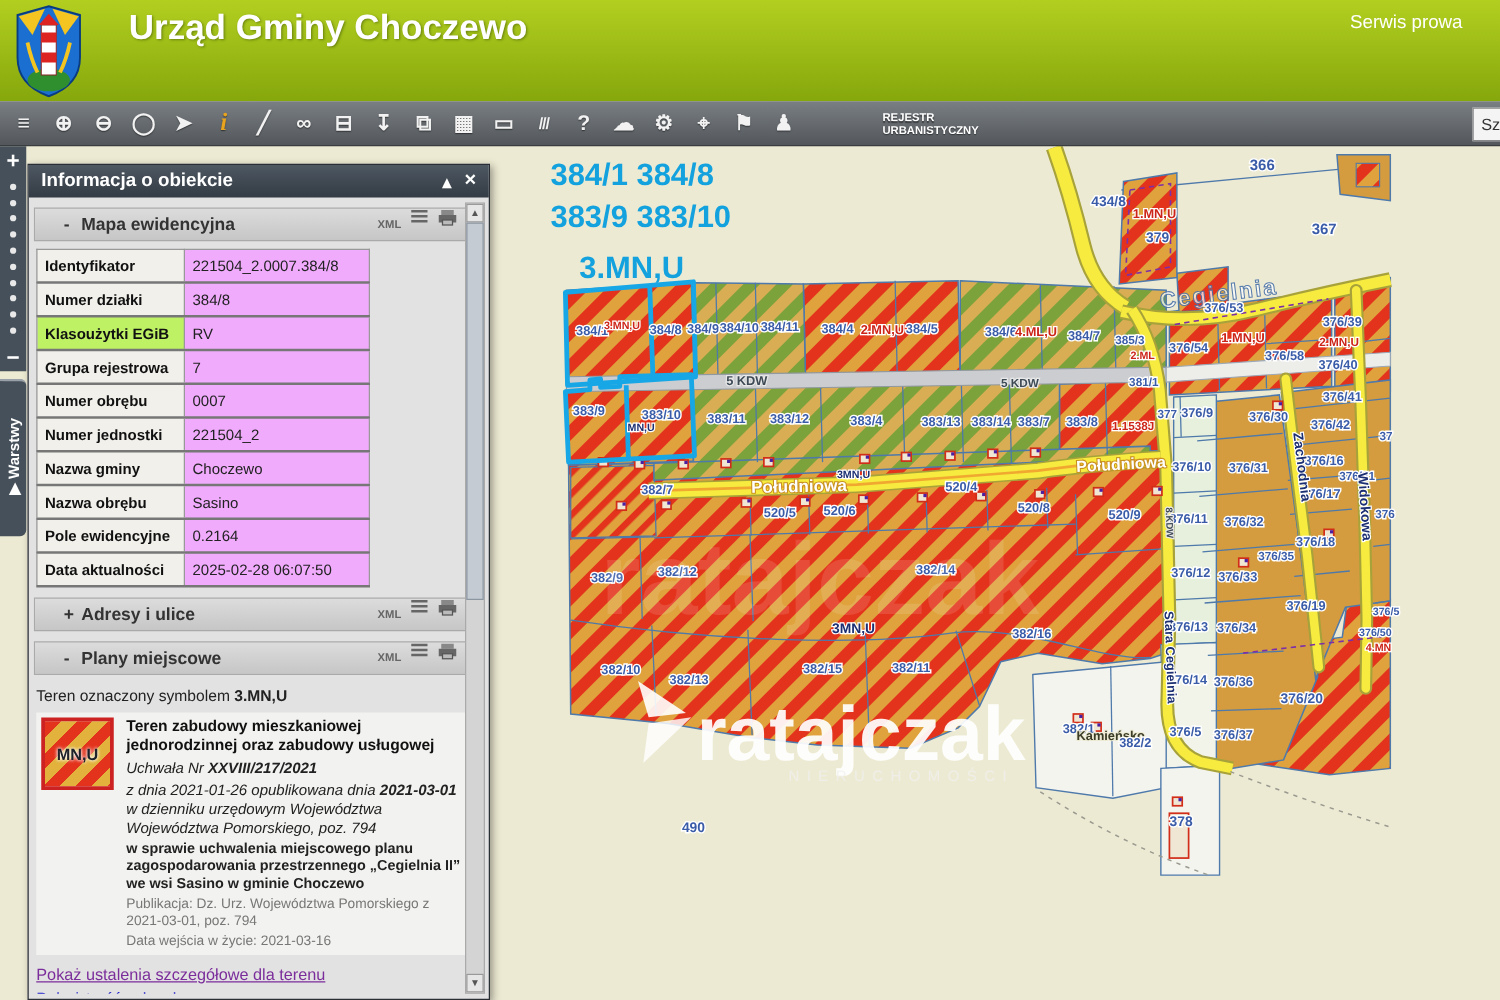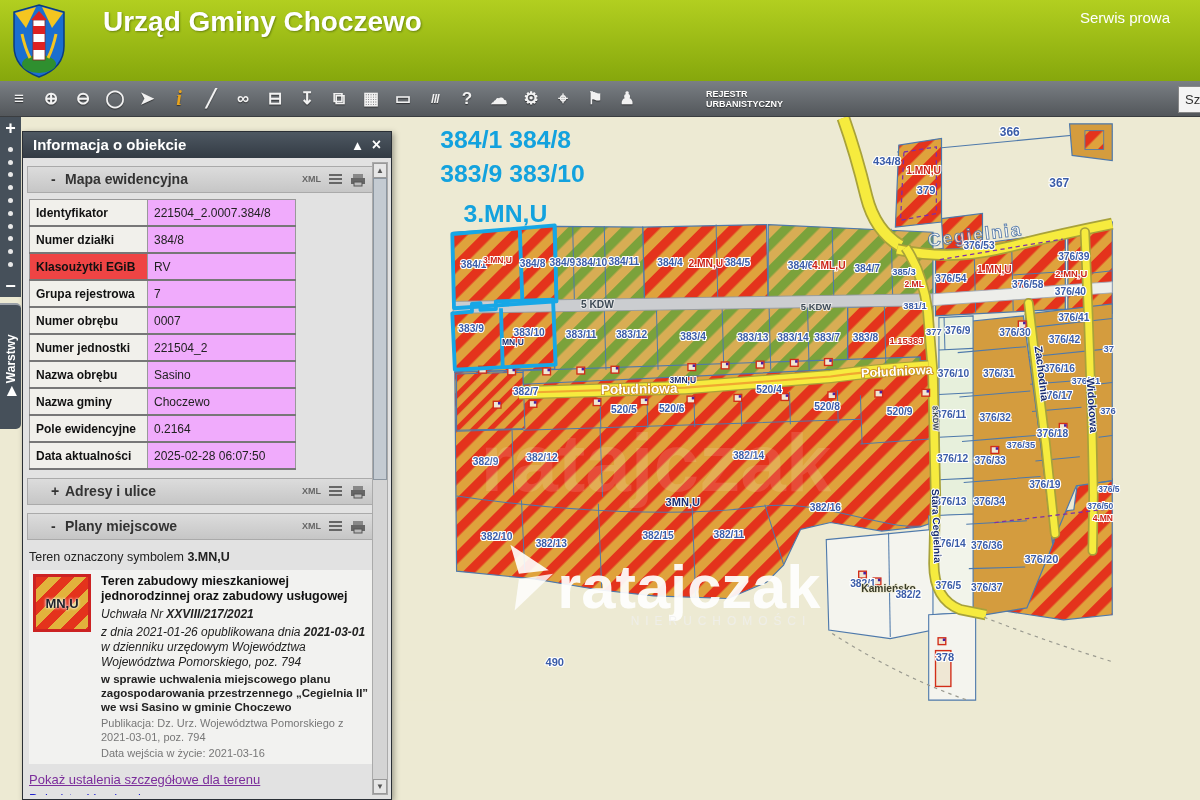--- a/index.html
+++ b/index.html
@@ -40,27 +40,27 @@
   .panel{position:absolute;left:22px;top:131px;width:370px;height:669px;background:#E2E2E2;
         border:1px solid #2A2F35;box-shadow:2px 2px 6px rgba(0,0,0,.35);z-index:35;box-sizing:border-box;}
   .ptitle{height:26px;background:linear-gradient(#4E5862,#333B44);color:#fff;font-size:15px;
         font-weight:bold;line-height:26px;padding-left:10px;position:relative;}
   .pt-btn{position:absolute;top:0;height:26px;line-height:26px;color:#fff;cursor:pointer;font-size:14px;}
   .pt-min{right:30px;} .pt-close{right:10px;font-size:16px;}
   .pbody{position:absolute;left:4px;top:30px;right:18px;bottom:4px;overflow:hidden;font-size:12px;color:#222;}
   .sec{height:25px;background:linear-gradient(#DCDCDC,#C6C6C6);border:1px solid #AAA;margin-top:8px;
        font-size:14px;font-weight:bold;color:#333;line-height:25px;padding-left:23px;position:relative;cursor:pointer;}
   .sec .sign{display:inline-block;width:14px;}
-  .sec-icons{position:absolute;right:6px;top:0;height:25px;display:flex;align-items:center;gap:7px;}
+  .sec-icons{position:absolute;right:6px;top:0;height:25px;display:flex;align-items:flex-start;gap:7px;}
   .xml-ic{font-size:9px;font-weight:bold;color:#666;letter-spacing:0;}
   .sec-icons svg{cursor:pointer;}
   table.attr{border-collapse:collapse;margin-top:6px;margin-left:2px;}
   table.attr td{border:1px solid #999;border-bottom:2px solid #777;font-size:12px;padding:4px 6px;height:17px;}
   td.lbl{background:#F1F0EB;font-weight:bold;width:105px;color:#111;}
-  td.lbl.hl{background:#ef4444;}
+  td.lbl.hl{background:#bef264;}
   td.val{background:#f0abfc;width:135px;color:#222;}
   .plan-intro{margin:10px 0 6px 2px;font-size:12.5px;color:#222;}
   .plan{display:flex;margin-left:2px;background:#F2F2F0;padding:4px;}
   .mnu-ic{width:52px;height:52px;flex:0 0 auto;border:3px solid #C22;margin-right:10px;
        background:repeating-linear-gradient(135deg,#E4331C 0 9px,#E2B23C 9px 18px);
        display:flex;align-items:center;justify-content:center;}
   .mnu-ic span{background:rgba(255,255,255,.0);color:#20222A;font-weight:bold;font-size:13px;
        text-shadow:0 0 3px #fff,0 0 3px #fff;}
   .pt-t{font-weight:bold;font-size:12.5px;line-height:15px;color:#111;}
   .pt-res,.pt-l2{font-style:italic;font-size:12px;line-height:15px;color:#222;margin-top:3px;}
@@ -473,26 +473,26 @@
           </tr>
           <tr>
             <td class="lbl">Numer obrębu</td>
             <td class="val">0007</td>
           </tr>
           <tr>
             <td class="lbl">Numer jednostki</td>
             <td class="val">221504_2</td>
           </tr>
           <tr>
+            <td class="lbl">Nazwa gminy</td>
+            <td class="val">Choczewo</td>
+          </tr>
+          <tr>
             <td class="lbl">Nazwa obrębu</td>
             <td class="val">Sasino</td>
-          </tr>
-          <tr>
-            <td class="lbl">Nazwa gminy</td>
-            <td class="val">Choczewo</td>
           </tr>
           <tr>
             <td class="lbl">Pole ewidencyjne</td>
             <td class="val">0.2164</td>
           </tr>
           <tr>
             <td class="lbl">Data aktualności</td>
             <td class="val">2025-02-28 06:07:50</td>
           </tr>
         </tbody>

